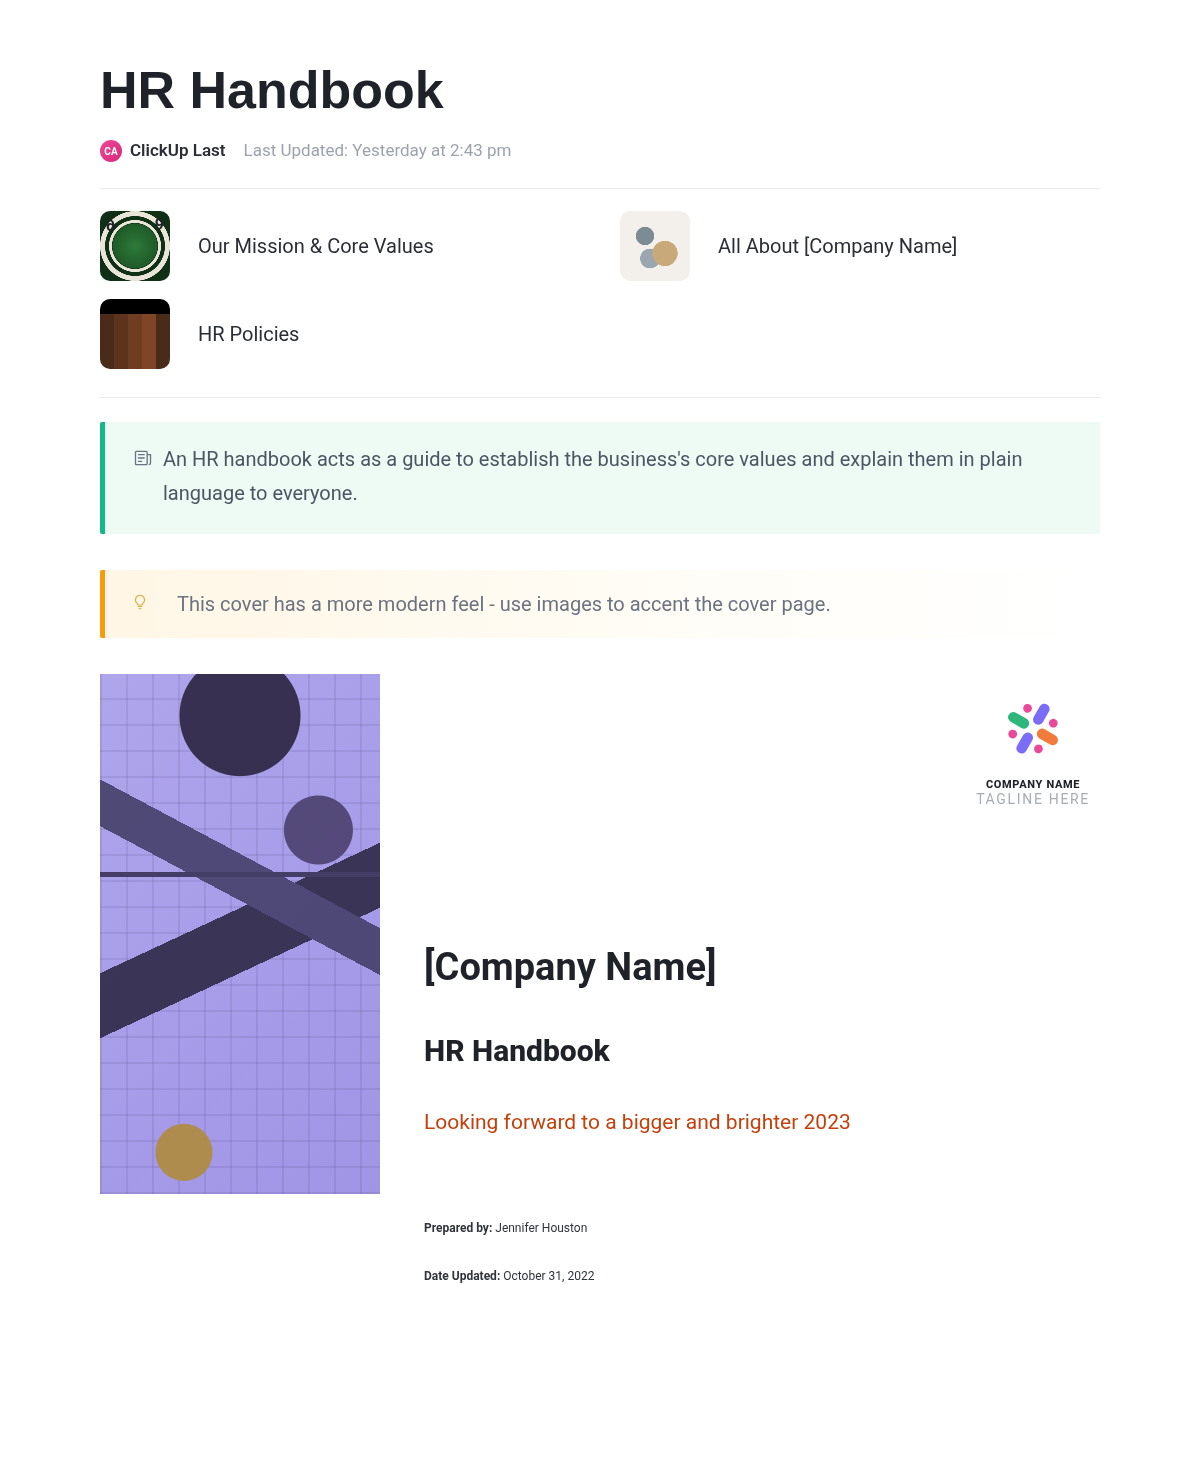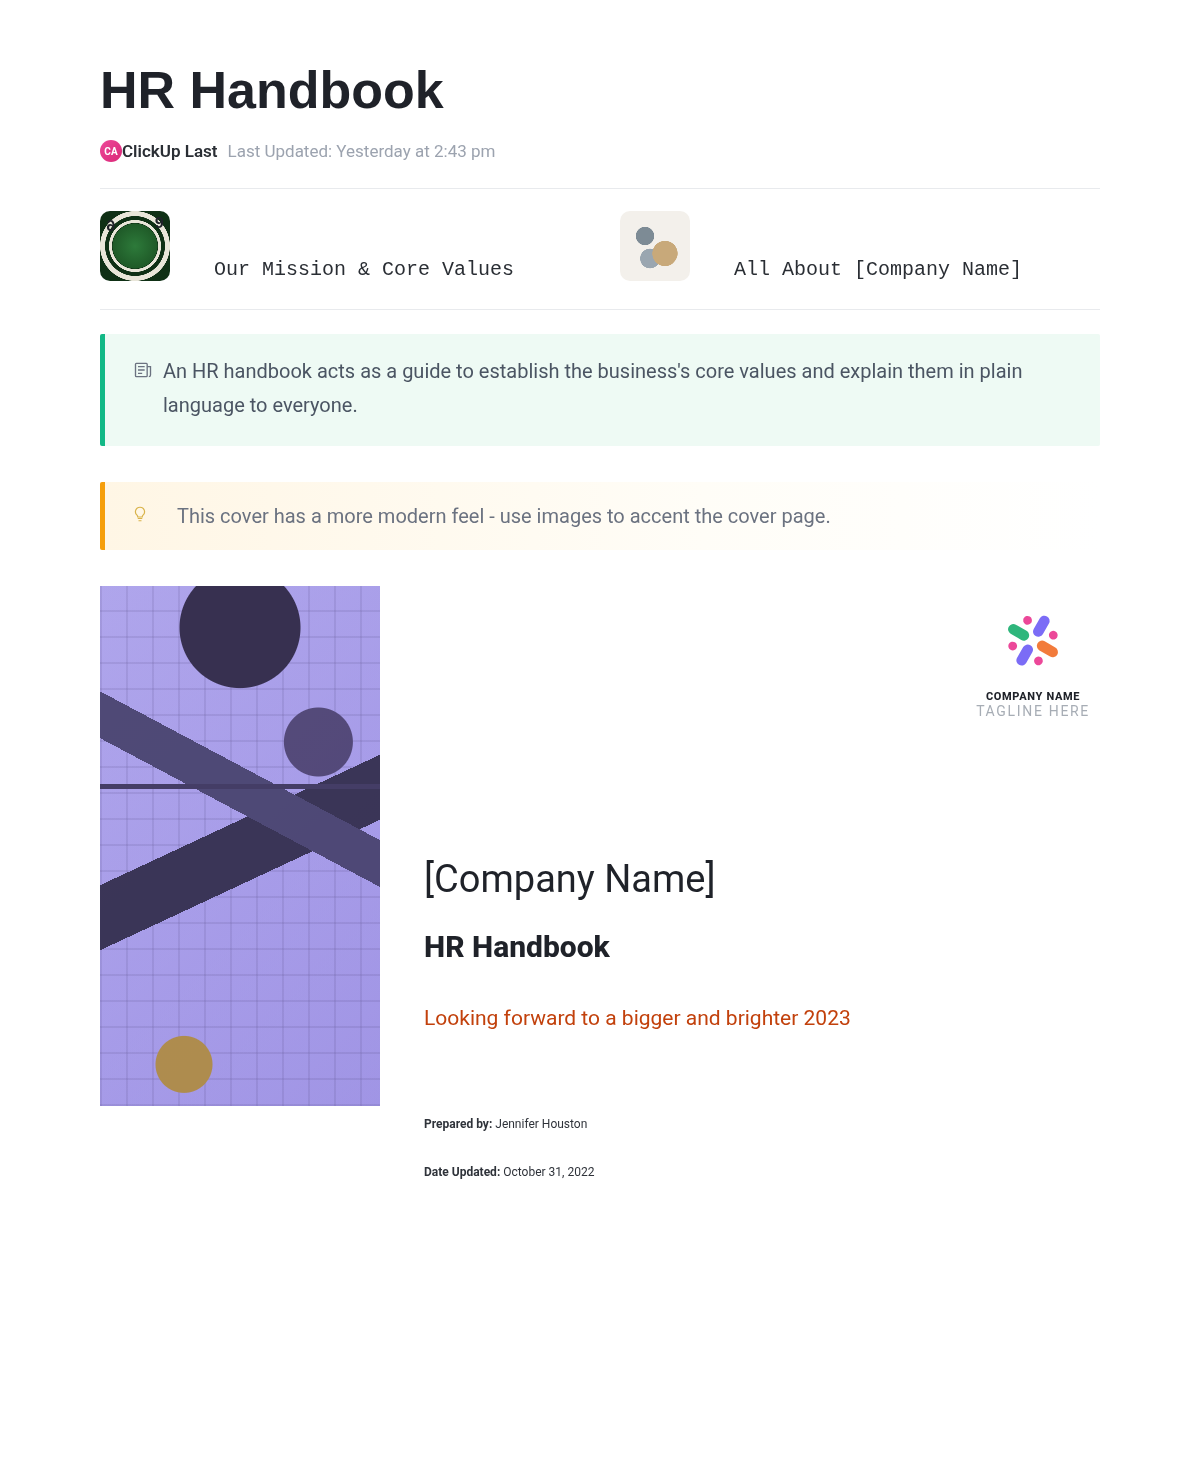--- a/index.html
+++ b/index.html
@@ -13,21 +13,21 @@
   }
   .page-title {
     font-size: 52px;
     font-weight: 800;
     color: #1f2229;
     margin-bottom: 20px;
     font-family: "Segoe UI", Arial, sans-serif;
   }
   .meta-row {
     display: flex;
-    align-items: center;
+    gap: 8px;
     font-size: 17px;
     margin-bottom: 26px;
   }
   .avatar {
     width: 22px; height: 22px;
     border-radius: 50%;
     background: linear-gradient(135deg, #ec4899, #db2777);
     color: #fff;
     font-size: 10px;
     font-weight: 700;
@@ -42,24 +42,23 @@
     margin: 0 0 22px 0;
   }
   .links-grid {
     display: grid;
     grid-template-columns: 1fr 1fr;
     gap: 18px 40px;
     margin-bottom: 28px;
   }
   .link-item {
     display: flex;
-    align-items: flex-end;
-    gap: 44px;
+    align-items: center;
+    gap: 28px;
     cursor: pointer;
-    font-family: Liberation Mono, monospace;
   }
   .link-thumb {
     width: 70px; height: 70px;
     border-radius: 10px;
     flex-shrink: 0;
     background: #333;
     position: relative;
     overflow: hidden;
   }
   .thumb-mission {
@@ -171,23 +170,23 @@
     letter-spacing: 0.06em;
     color: #1f2229;
   }
   .logo-tag {
     font-size: 14px;
     letter-spacing: 0.12em;
     color: #a7adb5;
   }
   .cover-company {
     font-size: 38px;
-    font-weight: 400;
-    color: #1f2229;
-    margin-bottom: 0;
+    font-weight: 700;
+    color: #1f2229;
+    margin-bottom: 16px;
   }
   .cover-sub {
     font-size: 30px;
     font-weight: 800;
     color: #1f2229;
     margin-bottom: 14px;
   }
   .cover-tagline {
     font-size: 21px;
     color: #c2410c;
@@ -214,20 +213,24 @@
 <hr class="divider">
 
 <div class="links-grid">
   <div class="link-item">
     <div class="link-thumb thumb-mission"></div>
     <span class="link-label">Our Mission &amp; Core Values</span>
   </div>
   <div class="link-item">
     <div class="link-thumb thumb-company"></div>
     <span class="link-label">All About [Company Name]</span>
+  </div>
+  <div class="link-item">
+    <div class="link-thumb thumb-policies"></div>
+    <span class="link-label">HR Policies</span>
   </div>
 </div>
 
 <hr class="divider">
 
 <div class="callout-green">
   <span class="ci">
     <svg width="20" height="20" viewBox="0 0 24 24" fill="none" stroke="#6b7280" stroke-width="1.6">
       <rect x="3" y="4" width="14" height="16" rx="1"></rect>
       <path d="M17 8h4v10a2 2 0 0 1-2 2"></path>

